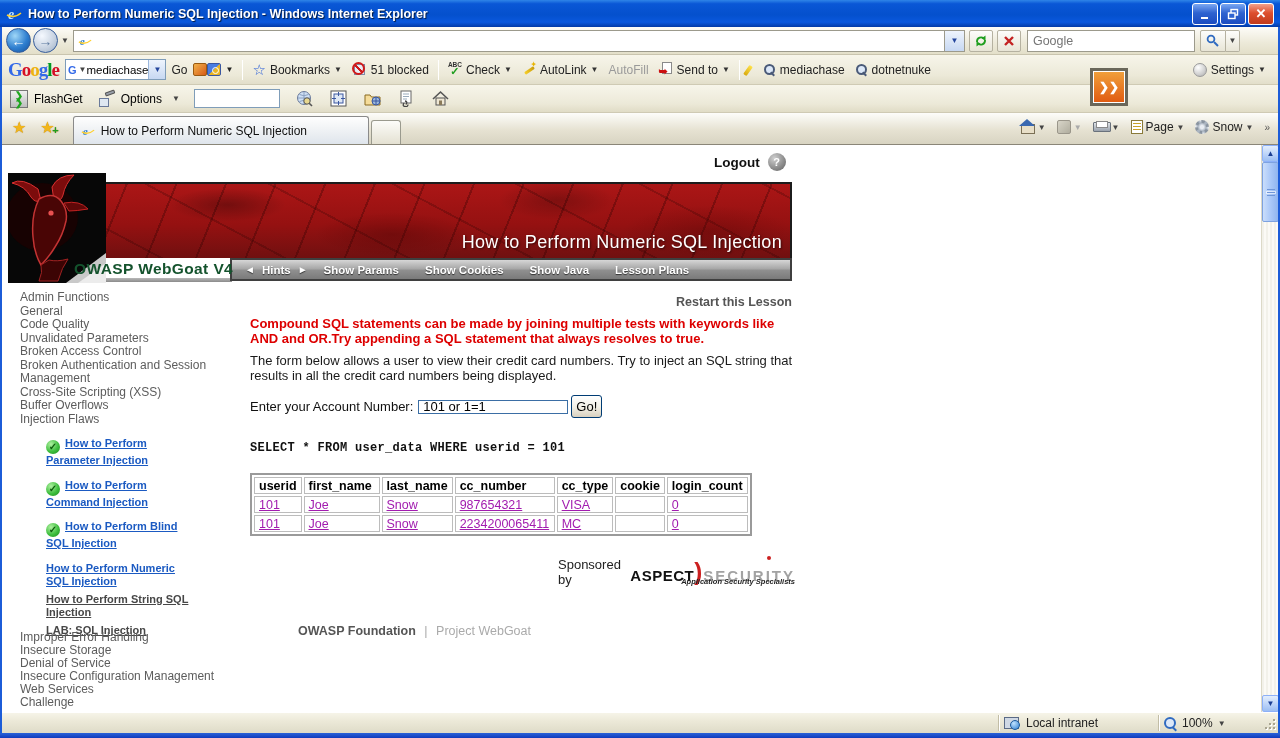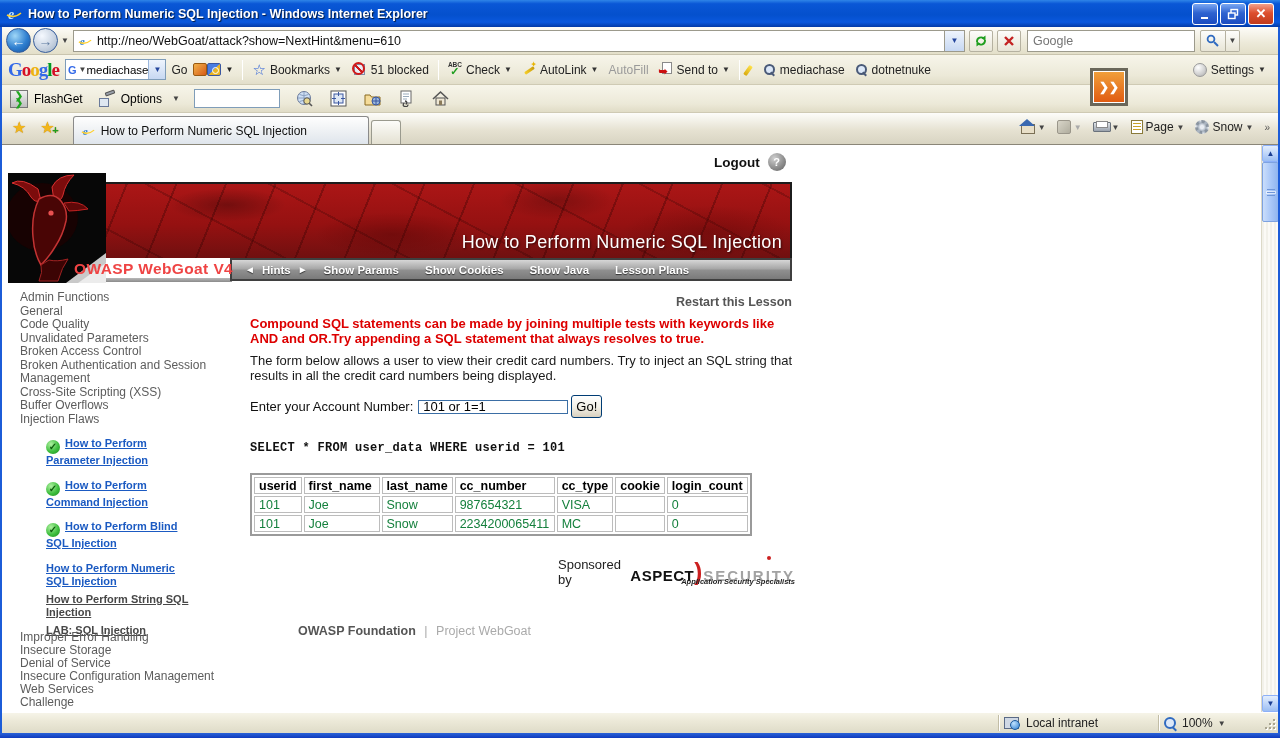--- a/index.html
+++ b/index.html
@@ -131,21 +131,21 @@
   
   .viewport { position:absolute; left:2px; top:145px; width:1276px; height:567px; background:#fff; overflow:hidden; }
   .page { position:absolute; left:0; top:0; width:1259px; height:567px; overflow:hidden;border-radius:7px; }
 
   .logout-row { position:absolute; left:712px; top:8px; display:flex; align-items:center; gap:8px; }
   .logout-lbl { font-size:13.5px; font-weight:bold; color:#111; }
   .help-circ { width:18px; height:18px; border-radius:50%; background:radial-gradient(circle at 35% 30%,#cfcfcf,#8a8a8a 60%,#5f5f5f);
     color:#fff; font-size:11px; font-weight:bold; display:flex; align-items:center; justify-content:center; }
 
   .goat-box { position:absolute; left:6px; top:28px; width:98px; height:110px; z-index:3; }
-  .brand { position:absolute; left:72px; top:115px; font-size:15.5px; font-weight:bold; color:#ef4444; letter-spacing:.4px; z-index:4; white-space:nowrap; }
+  .brand { position:absolute; left:72px; top:115px; font-size:15.5px; font-weight:bold; color:#14532d; letter-spacing:.4px; z-index:4; white-space:nowrap; }
   .brand-shadow { position:absolute; left:6px; top:133px; width:224px; height:4px; background:linear-gradient(180deg,#b8b8b8,#8a8a8a); z-index:2; }
 
   .banner-red { position:absolute; left:102px; top:37px; width:688px; height:76px; z-index:2;
     border-top:2px solid #1c1c1c; border-right:2px solid #1c1c1c;
     background:
       radial-gradient(ellipse 90px 26px at 18% 28%, rgba(0,0,0,.28), transparent 65%),
       radial-gradient(ellipse 120px 34px at 42% 68%, rgba(60,0,0,.30), transparent 65%),
       radial-gradient(ellipse 90px 30px at 66% 22%, rgba(0,0,0,.22), transparent 65%),
       radial-gradient(ellipse 130px 40px at 88% 64%, rgba(70,4,4,.30), transparent 65%),
       repeating-linear-gradient(112deg, transparent 0 20px, rgba(40,0,0,.30) 20px 22px, transparent 22px 46px),
@@ -183,21 +183,21 @@
   .formrow { position:absolute; top:250px; display:flex; align-items:center; }
   .formrow label { font-size:13px; color:#111; margin-right:5px; }
   .acct-input { width:150px; height:14px; border:1px solid #3b6ea5; font-size:13px; padding:1px 4px; font-family:"Liberation Sans",sans-serif; }
   .go-btn { margin-left:3px; height:23px; padding:0 4px; font-size:13px; font-family:"Liberation Sans",sans-serif;
     border:1px solid #003c74; border-radius:3px; background:linear-gradient(180deg,#ffffff,#f1efe4 55%,#d8d0bf); }
   .sqltext { position:absolute; top:296px; font-family:"Liberation Mono","DejaVu Sans Mono",monospace; font-size:12px; font-weight:bold; color:#111; letter-spacing:.3px; }
 
   .results { position:absolute; top:328px; border:2px solid #9a9a9a; border-collapse:separate; border-spacing:2px; background:#fff; }
   .results th, .results td { border:1px solid #bcbcbc; font-size:12.5px; padding:0 4px; height:17px; text-align:left; white-space:nowrap; }
   .results th { font-weight:bold; color:#000; }
-  .results td { color:#15803d; }
+  .results td { color:#a21caf;text-decoration:underline; }
   .c0{width:46px}.c1{width:76px}.c2{width:64px}.c3{width:100px}.c4{width:56px}.c5{width:46px}.c6{width:80px}
 
   .sponsor { position:absolute; top:412px; left:308px; display:flex; align-items:center; }
   .sponsor .pre { font-size:13px; color:#222; margin-right:8px; }
   .aspect-logo { position:relative; display:flex; align-items:flex-end; }
   .aspect-b { font-size:15px; font-weight:900; color:#111; letter-spacing:.5px; }
   .aspect-paren { color:#cc2020; font-size:24px; font-weight:bold; margin:0 1px 0 0; line-height:1; }
   .aspect-g { font-size:15px; font-weight:900; color:#a2a2a2; letter-spacing:2px; position:relative; }
   .aspect-dot { position:absolute; right:24px; top:-4px; width:4px; height:4px; border-radius:50%; background:#cc2020; }
   .aspect-tag { position:absolute; right:0; top:17px; font-size:7.5px; font-weight:bold; font-style:italic; color:#222; white-space:nowrap; }
@@ -268,21 +268,20 @@
     </div>
   <div class="navcirc fwd">
       <span>→</span>
     </div>
   <span class="tinydrop">▼</span>
   <div class="addrfield">
     <svg width="14" height="14" viewBox="0 0 16 16">
       <text x="2" y="13" font-size="13" font-style="italic" font-weight="bold" fill="#2f7fd0" font-family="Liberation Serif,serif">e</text>
       <path d="M1 9 Q8 13 15 7" stroke="#ffd02e" stroke-width="1.5" fill="none"></path>
     </svg>
-    <span class="url">http://neo/WebGoat/attack?show=NextHint&amp;menu=610</span>
   </div>
   <div class="combo-drop">▼</div>
   <div class="sqbtn">
     <svg width="14" height="14" viewBox="0 0 14 14">
         <path d="M3 8 A4.2 4.2 0 0 1 10.5 5" stroke="#1f9e1f" stroke-width="1.8" fill="none"></path>
         <polygon points="11.5,1.5 11.5,6.5 7.5,4.5" fill="#1f9e1f"></polygon>
         <path d="M11 6 A4.2 4.2 0 0 1 3.5 9" stroke="#1f9e1f" stroke-width="1.8" fill="none"></path>
         <polygon points="2.5,12.5 2.5,7.5 6.5,9.5" fill="#1f9e1f"></polygon>
       </svg>
   </div>

